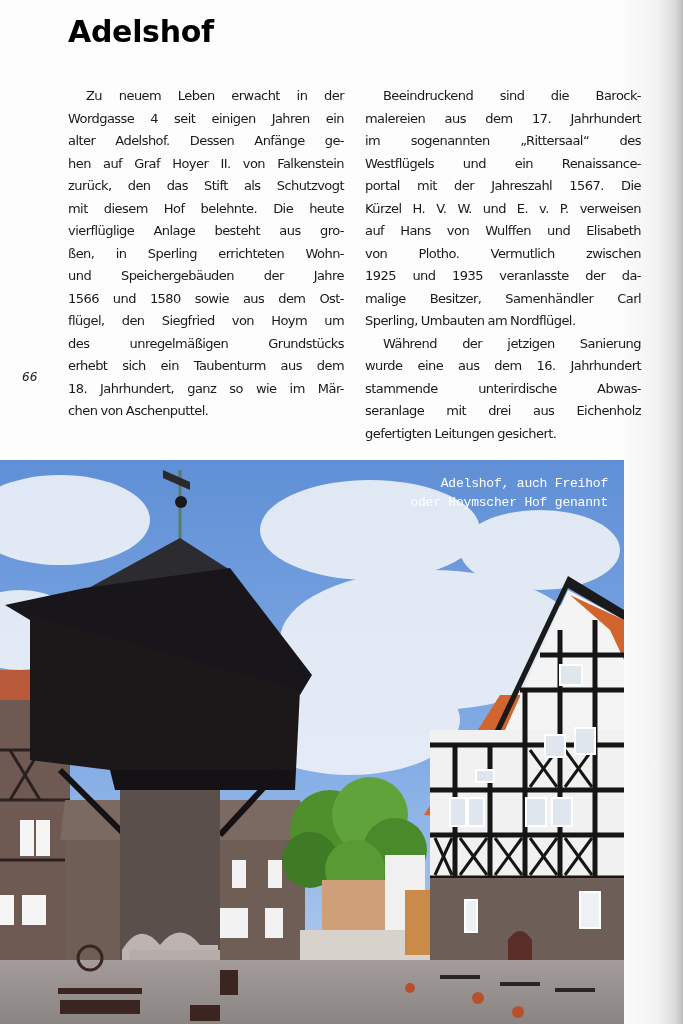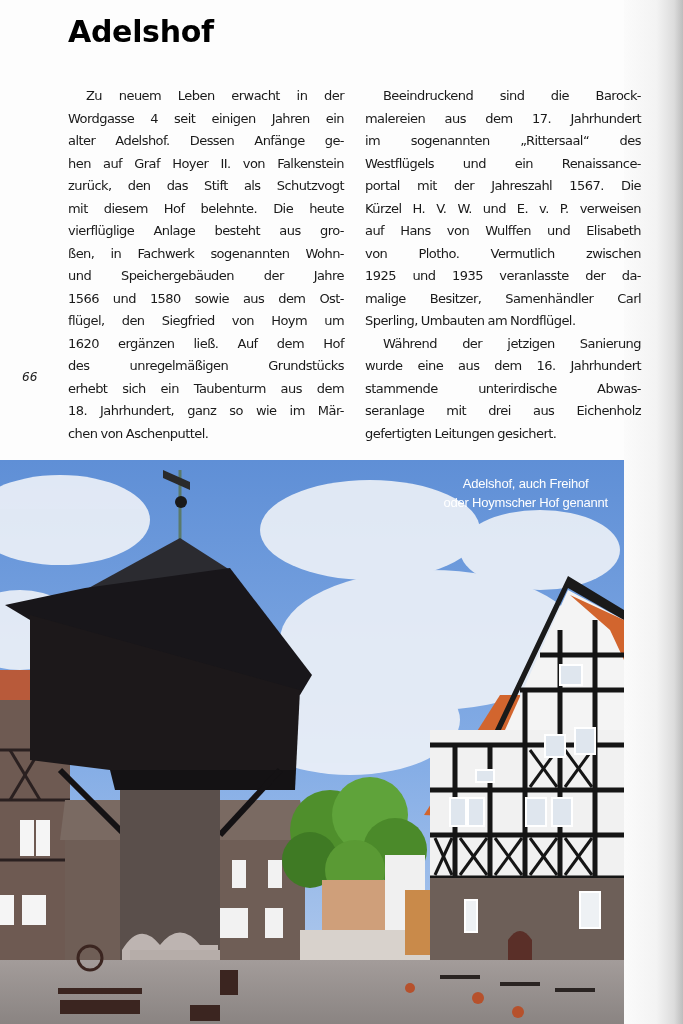--- a/index.html
+++ b/index.html
@@ -31,22 +31,22 @@
   .col-left { left:68px; }
   .col-right { left:357px;margin-left:8px; }
   .col .line { display:block; white-space:nowrap; text-align:justify; text-align-last:justify; }
   .col .line.last { text-align-last:left; }
   .col .line.indent { padding-left:18px; }
   .photo {
     position:absolute; left:0; top:460px; width:624px; height:564px; overflow:hidden;
   }
   .photo svg { display:block; }
   .caption {
-    position:absolute; right:16px; top:14px; text-align:center;
-    font-family:Liberation Sans, sans-serif; font-size:13px;
+    position:absolute; right:16px; top:14px; text-align:right;
+    font-family:Liberation Mono, monospace; font-size:13px;
     line-height:19px; color:#ffffff; letter-spacing:-0.2px;
   }
   .caption span { display:block; }
 </style>
 </head>
 <body>
 
 <div class="gutter"></div>
 
 <h1 class="title">Adelshof</h1>
@@ -54,25 +54,24 @@
 <div class="page-number">66</div>
 
 <div class="col col-left">
   <span class="line indent">Zu neuem Leben erwacht in der</span>
   <span class="line">Wordgasse 4 seit einigen Jahren ein</span>
   <span class="line">alter Adelshof. Dessen Anfänge ge-</span>
   <span class="line">hen auf Graf Hoyer II. von Falkenstein</span>
   <span class="line">zurück, den das Stift als Schutzvogt</span>
   <span class="line">mit diesem Hof belehnte. Die heute</span>
   <span class="line">vierflüglige Anlage besteht aus gro-</span>
-  <span class="line">ßen, in Fachwerk sogenannten Wohn-</span>
+  <span class="line">ßen, in Sperling errichteten Wohn-</span>
   <span class="line">und Speichergebäuden der Jahre</span>
   <span class="line">1566 und 1580 sowie aus dem Ost-</span>
   <span class="line">flügel, den Siegfried von Hoym um</span>
-  <span class="line">1620 ergänzen ließ. Auf dem Hof</span>
   <span class="line">des unregelmäßigen Grundstücks</span>
   <span class="line">erhebt sich ein Taubenturm aus dem</span>
   <span class="line">18. Jahrhundert, ganz so wie im Mär-</span>
   <span class="line last">chen von Aschenputtel.</span>
 </div>
 
 <div class="col col-right">
   <span class="line indent">Beeindruckend sind die Barock-</span>
   <span class="line">malereien aus dem 17. Jahrhundert</span>
   <span class="line">im sogenannten „Rittersaal“ des</span>

